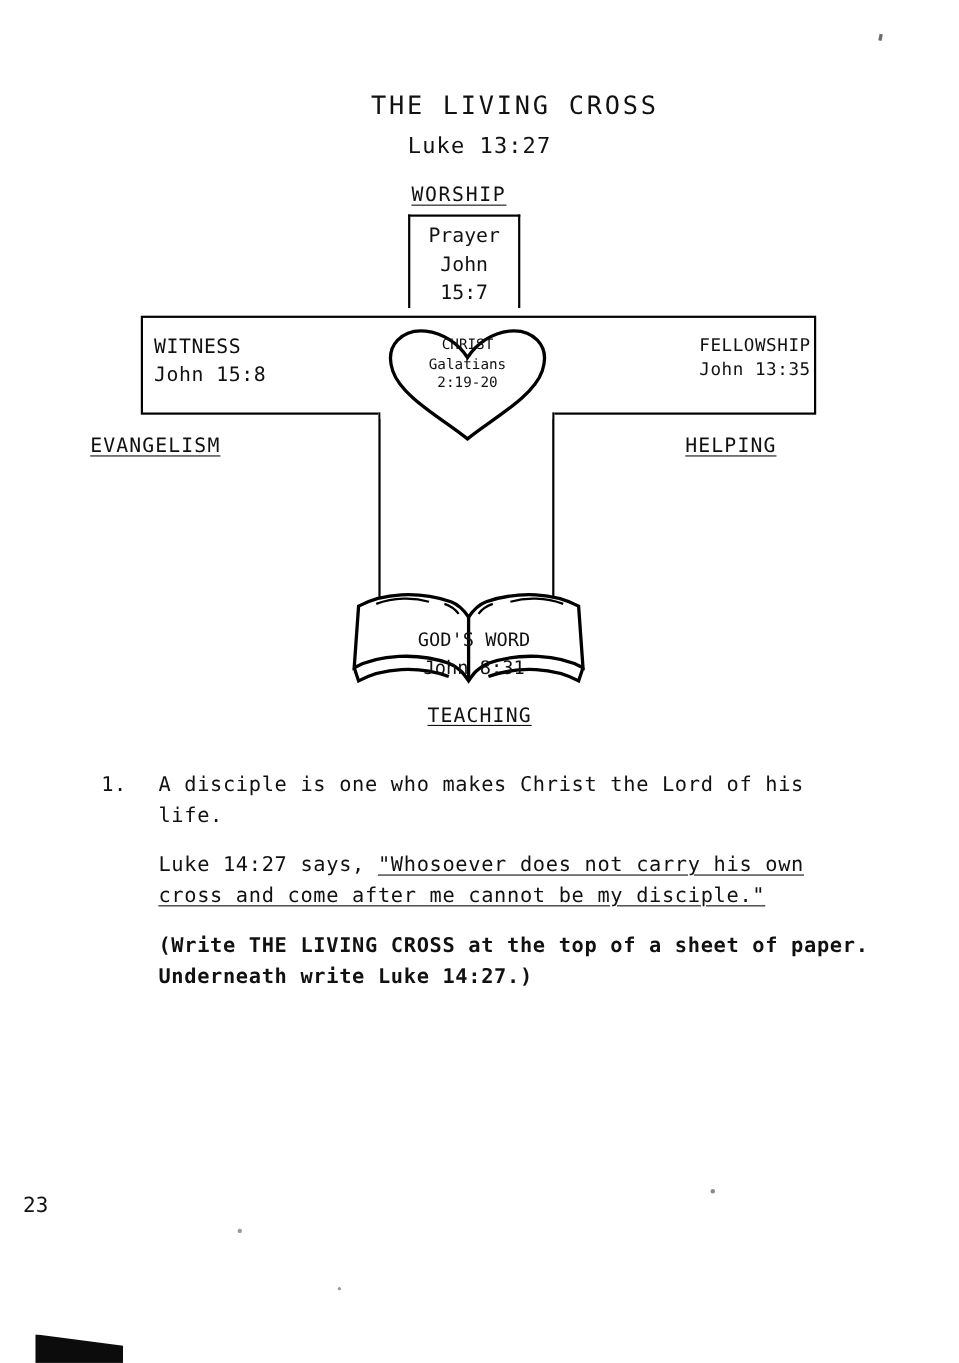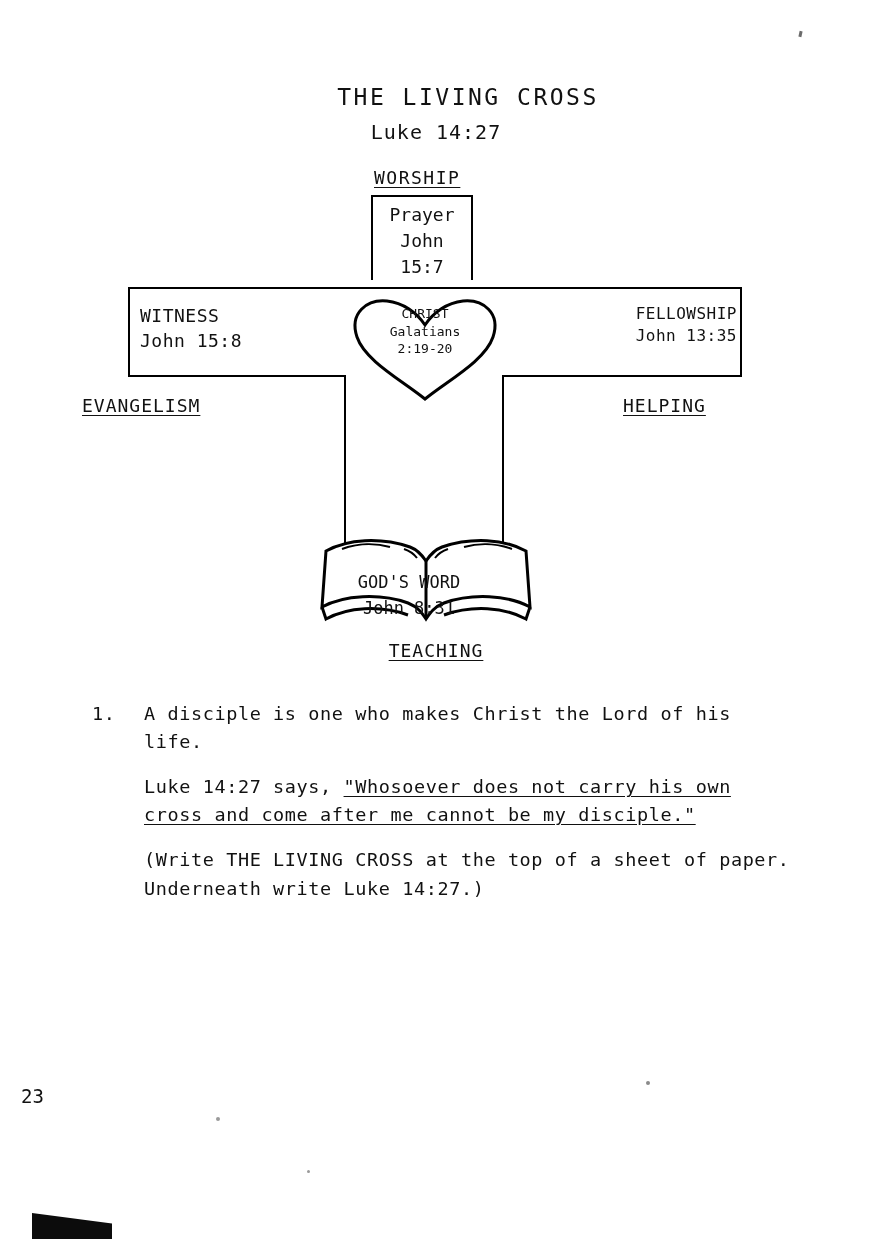--- a/index.html
+++ b/index.html
@@ -187,21 +187,21 @@
   .book-wrap {
     position: absolute;
     left: 318px;
     top: 378px;
     width: 218px;
     height: 95px;
     z-index: 5;
   }
   .book-text {
     position: absolute;
-    left: 300px;
+    left: 322px;
     top: 415px;
     width: 218px;
     text-align: center;
     font-size: 17px;
     line-height: 1.5;
     z-index: 6;
   }
   .teaching {
     position: absolute;
     left: 0;
@@ -230,20 +230,21 @@
   .para1 {
     margin-left: 52px;
   }
   .para2 {
     margin-left: 52px;
     margin-top: 17px;
   }
   .para3 {
     margin-left: 52px;
     margin-top: 17px;
+    font-weight: bold;
   }
   .ul {
     text-decoration: underline;
     text-underline-offset: 3px;
   }
 
   .page-number {
     position: absolute;
     left: 0;
     top: 1085px;
@@ -265,21 +266,21 @@
     background: #0c0c0c;
     clip-path: polygon(0 0, 100% 40%, 100% 100%, 0 100%);
   }
 </style>
 </head>
 <body>
 
 <div class="page">
 
   <div class="title">THE LIVING CROSS</div>
-  <div class="subtitle">Luke 14:27</div>
+  <div class="subtitle">Luke 13:27</div>
 
   <div class="diagram">
 
     <div class="worship-label label-underline">WORSHIP</div>
 
     <div class="cross-bar"></div>
     <div class="prayer-box"></div>
     <div class="prayer-text">
       <div>Prayer</div>
       <div>John</div>

